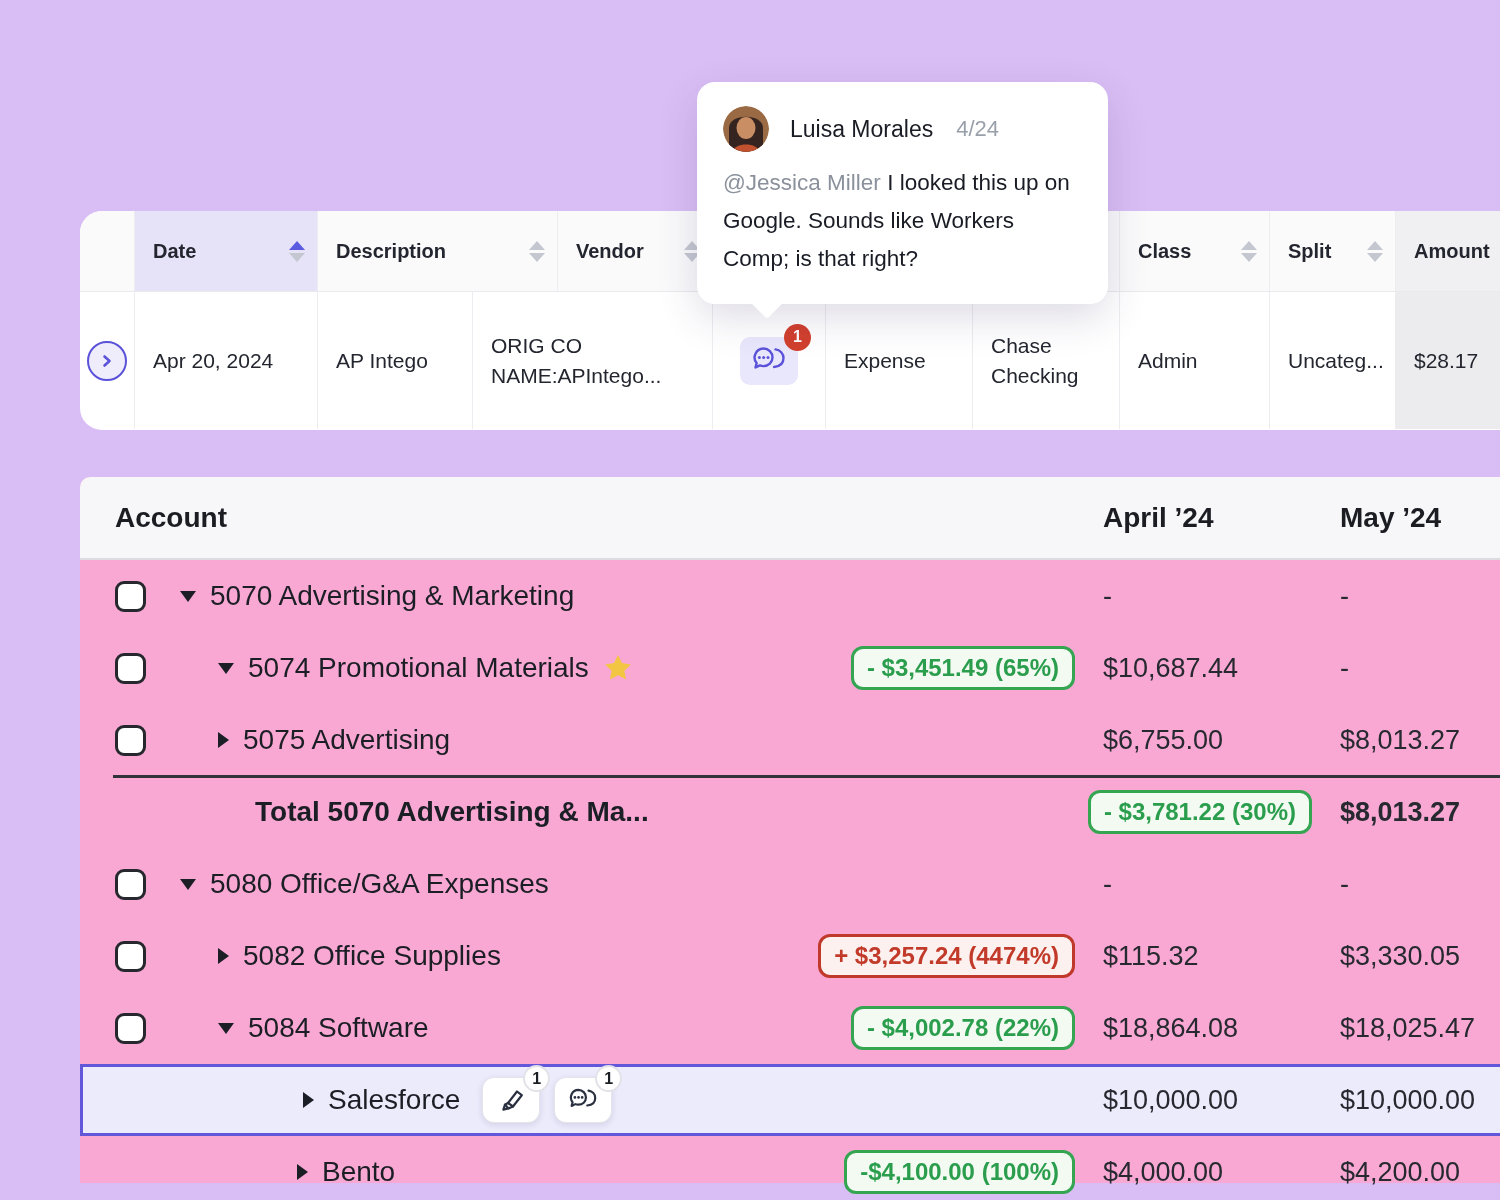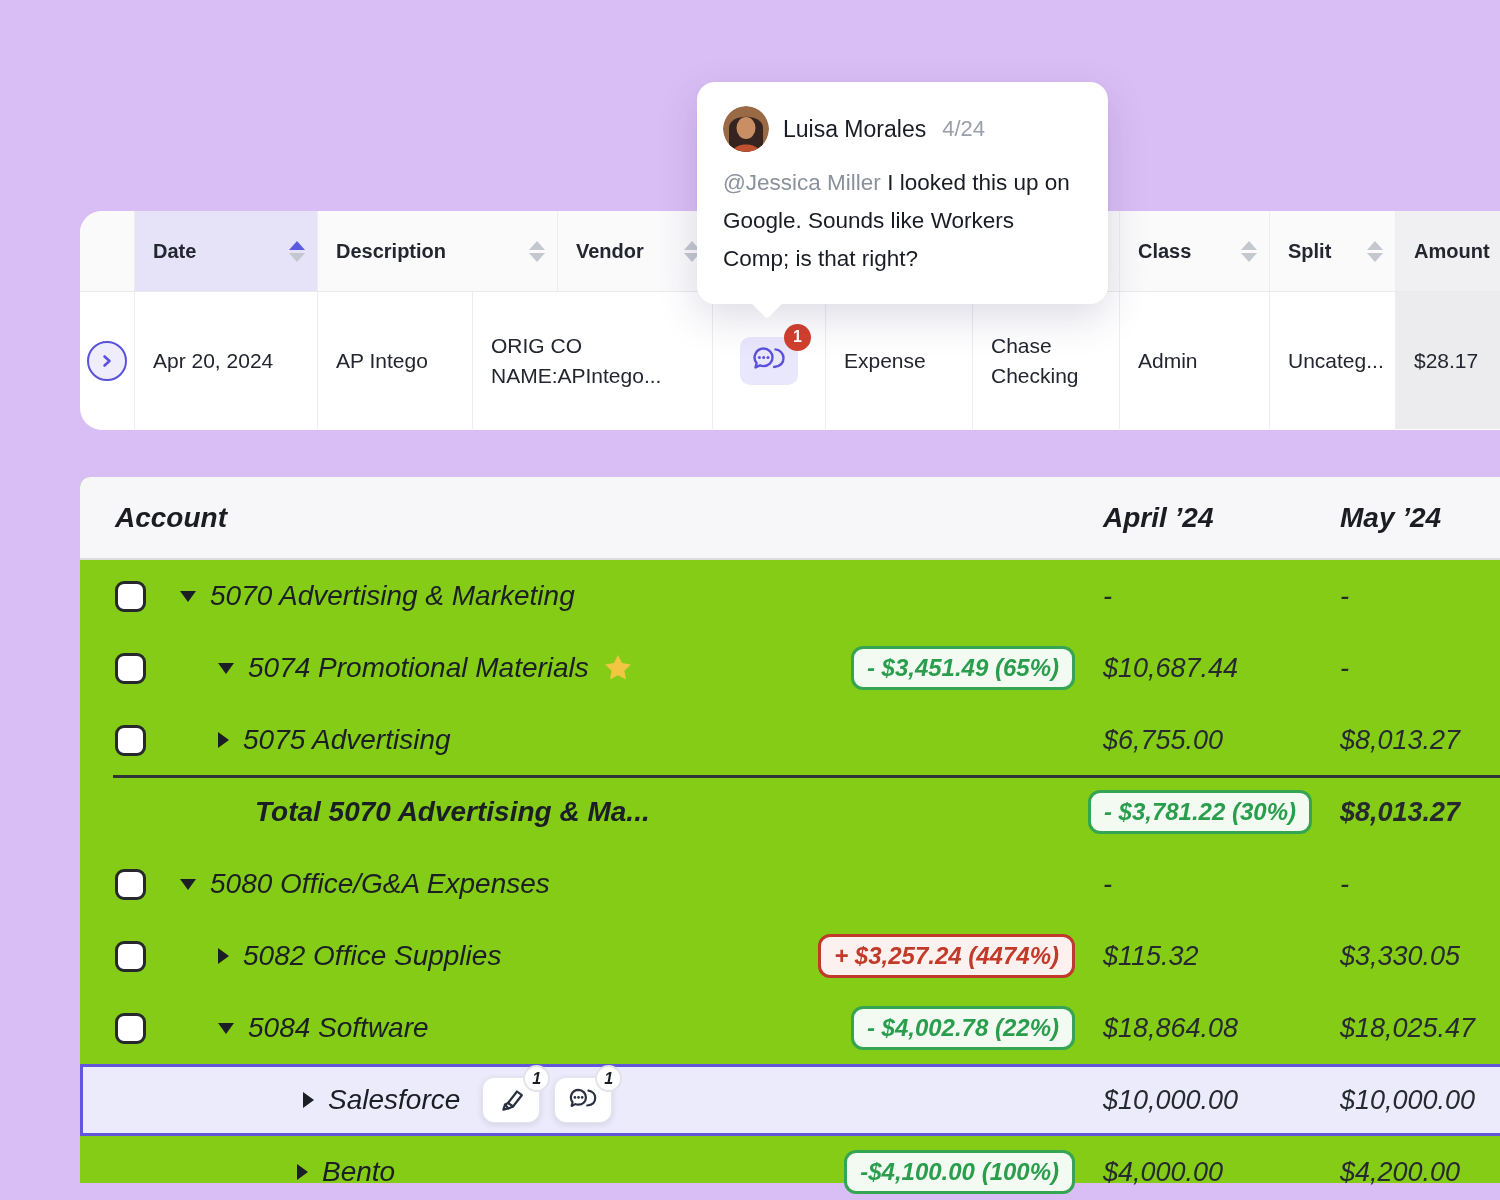--- a/index.html
+++ b/index.html
@@ -50,30 +50,30 @@
   .notif { position:absolute; top:-13px; right:-13px; width:27px; height:27px; border-radius:50%;
     background:#D2402E; color:#fff; font-size:16px; font-weight:700;
     display:flex; align-items:center; justify-content:center; }
 
   
   .tooltip { position:absolute; left:697px; top:82px; width:411px; height:222px;
     background:#fff; border-radius:18px; box-shadow:0 14px 40px rgba(50,35,95,.16);
     padding:24px 26px; z-index:5; }
   .tooltip .tip { position:absolute; bottom:-10px; left:58px; width:24px; height:24px;
     background:#fff; transform:rotate(45deg); border-radius:3px; }
-  .tt-head { display:flex; align-items:center; gap:14px; }
+  .tt-head { display:flex; align-items:center; gap:21px; }
   .avatar { width:46px; height:46px; border-radius:50%; overflow:hidden; flex:none; }
   .tt-name { font-size:23px; color:#191C24; }
   .tt-date { font-size:22px; color:#99A0AA; margin-left:2px; }
   .tt-body { margin-top:12px; font-size:22.5px; line-height:38px; color:#191C24; }
   .mention { color:#8B919C; }
 
   
   .acct-card { position:absolute; left:80px; top:477px; width:1420px; height:706px;
-    background:#84cc16; border-radius:10px 0 0 0; z-index:1;font-style:italic; }
+    background:#f9a8d4; border-radius:10px 0 0 0; z-index:1; }
   .acct-head { display:flex; align-items:center; height:83px; background:#F7F7F9;
     border-bottom:2px solid #DBDBE0; border-radius:10px 0 0 0;
     font-size:28px; font-weight:700; color:#1B1D23; padding-left:35px; }
   .h-account { flex:1; }
   .col-apr { width:237px; flex:none; }
   .col-may { width:160px; flex:none; }
 
   .acct-row { display:flex; align-items:center; height:72px; padding-left:35px;
     position:relative; font-size:28px; color:#1B1E24; }
   .main { flex:1; display:flex; align-items:center; min-width:0;text-align:right; }

